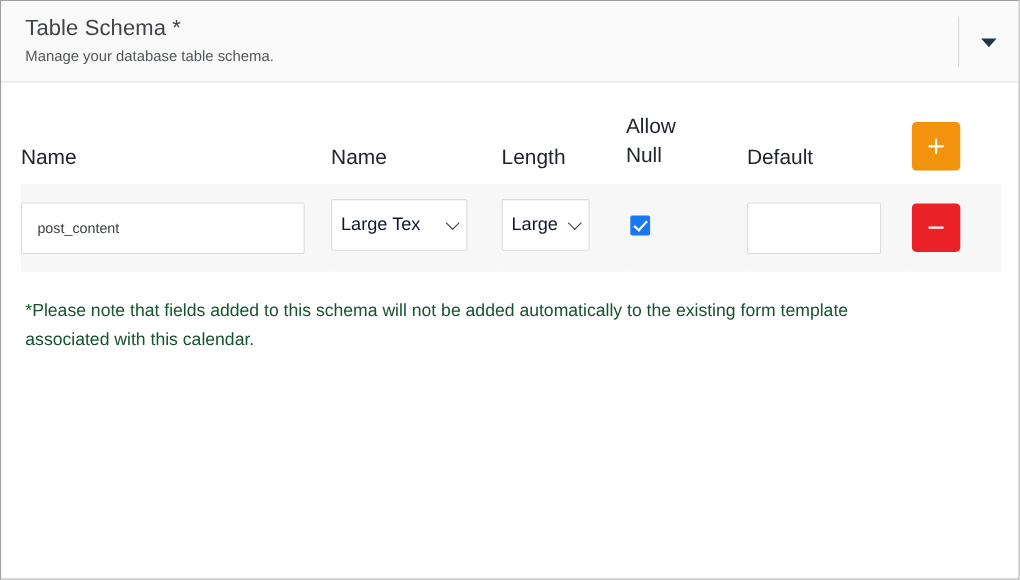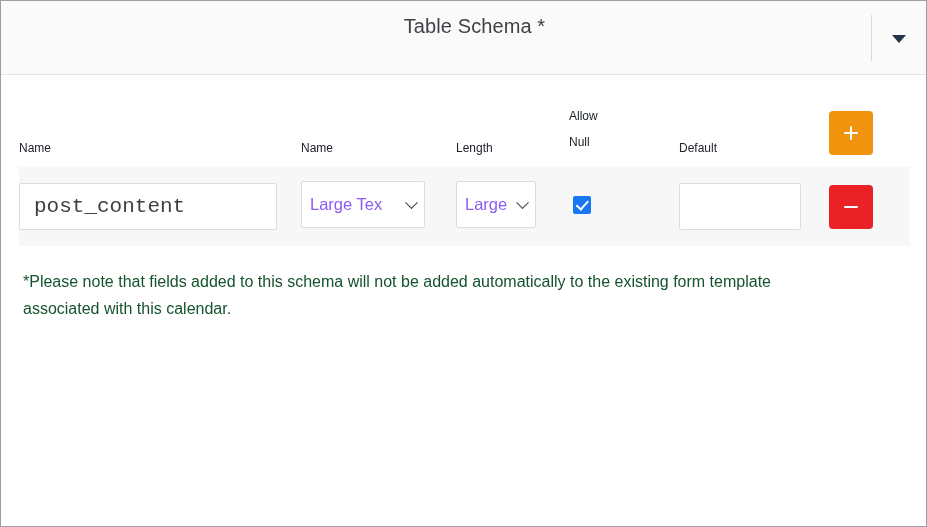--- a/index.html
+++ b/index.html
@@ -29,21 +29,20 @@
     border-bottom: 1px solid #e4e4e4;
     padding: 12px 0 0 22px;
   }
   .panel-title {
     font-size: 20px;
     font-weight: 400;
     color: #3f4246;
     line-height: 26px;
     letter-spacing: .1px;
     margin: 0;
-    text-align: center;
   }
   .panel-subtitle {
     font-size: 13.5px;
     font-weight: 400;
     color: #52565b;
     line-height: 20px;
     margin-top: 2px;
   }
   .header-divider {
     position: absolute;
@@ -81,21 +80,21 @@
     table-layout: fixed;
   }
   .schema-table col.c-name    { width: 282px; }
   .schema-table col.c-type    { width: 155px; }
   .schema-table col.c-length  { width: 113px; }
   .schema-table col.c-null    { width: 110px; }
   .schema-table col.c-default { width: 150px; }
   .schema-table col.c-act     { width: 81px; }
 
   .schema-table thead th {
-    font-size: 12px;
+    font-size: 19px;
     font-weight: 400;
     color: #20242b;
     text-align: left;
     vertical-align: bottom;
     padding: 0 0 12px 0;
     height: 92px;
     background: #ffffff;
   }
   th.h-name    { padding-left: 18px; margin-left: 32px; }
   th.h-type    { padding-left: 0px; }
@@ -149,22 +148,22 @@
   .schema-table tbody td {
     padding: 14px 0;
     vertical-align: middle;
   }
   td.d-name { padding-left: 18px; }
 
   .text-input {
     width: 258px;
     height: 47px;
     padding: 0 14px;
-    font-size: 21px;
-    font-family: Liberation Mono, monospace;
+    font-size: 13px;
+    font-family: Liberation Sans, sans-serif;
     color: #3c4043;
     background: #ffffff;
     border: 1px solid #dcdcdc;
     border-radius: 2px;
     outline: none;
   }
   .default-input {
     width: 122px;
     height: 47px;
     padding: 0 10px;
@@ -188,21 +187,21 @@
   .select-wrap.w-type   { width: 124px; }
   .select-wrap.w-length { width: 80px; }
   .select-text {
     position: absolute;
     left: 8px;
     top: 0;
     right: 22px;
     height: 45px;
     line-height: 45px;
     font-size: 16.5px;
-    color: #8b5cf6;
+    color: #0f172a;
     white-space: nowrap;
     overflow: hidden;
   }
   .select-chevron {
     position: absolute;
     right: 8px;
     top: 50%;
     margin-top: -4px;
     width: 9px;
     height: 9px;
@@ -242,20 +241,21 @@
     max-width: 860px;
   }
 </style>
 </head>
 <body>
 
 <div id="page">
 
   <div class="panel-header">
     <div class="panel-title">Table Schema *</div>
+    <div class="panel-subtitle">Manage your database table schema.</div>
     <div class="header-divider"></div>
     <div class="header-caret">
       <span class="caret-glyph"></span>
     </div>
   </div>
 
   <div class="schema-area">
     <table class="schema-table">
       <colgroup>
         <col class="c-name">

